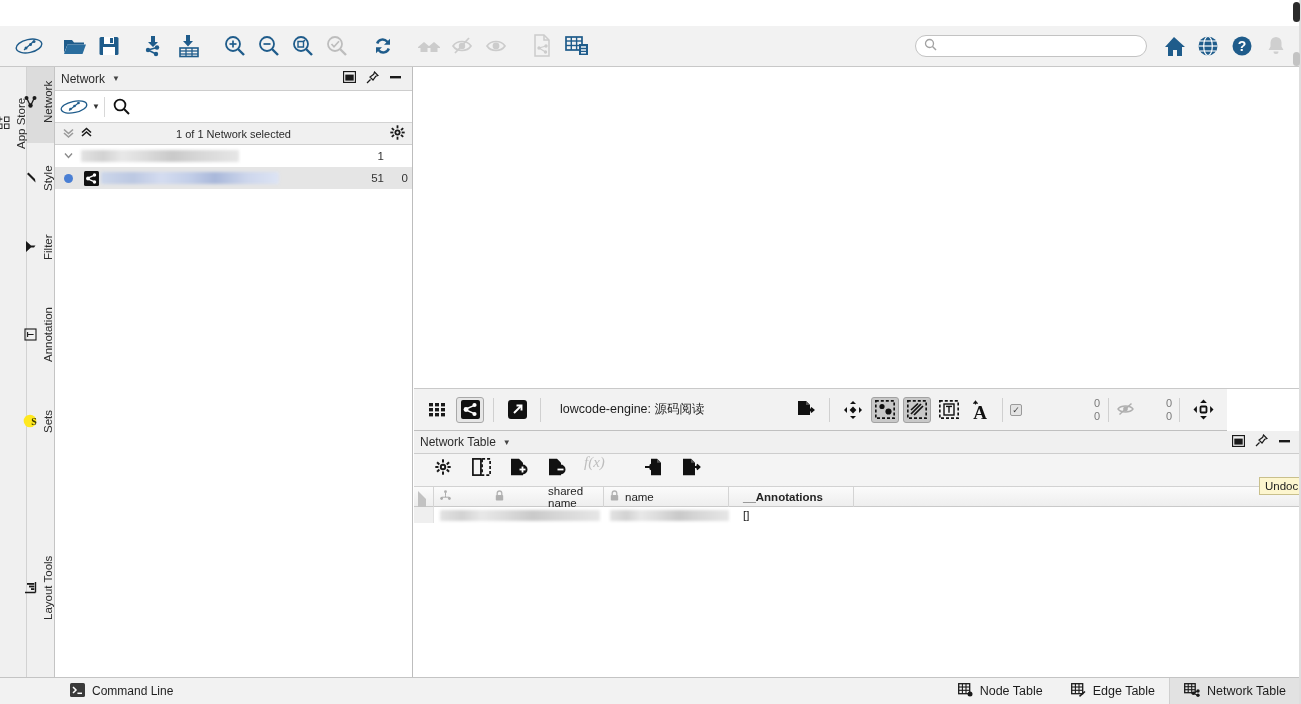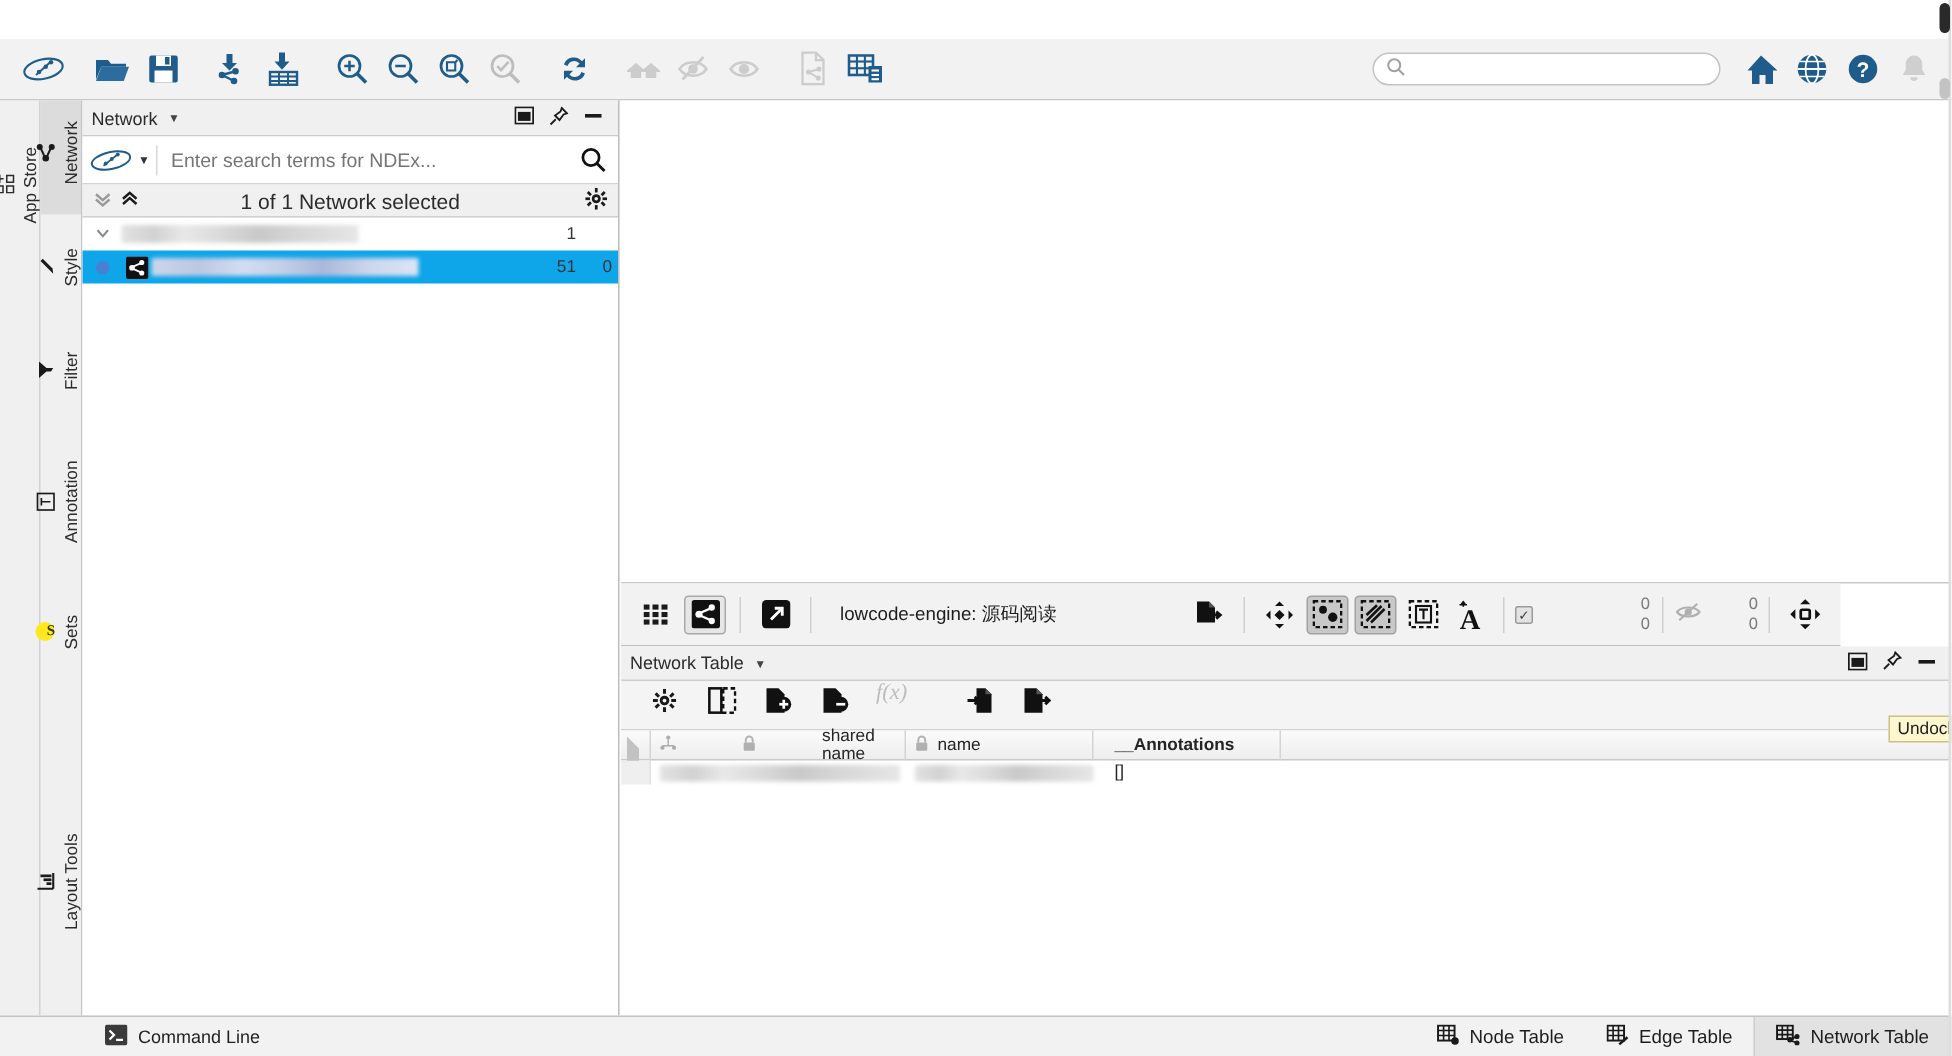--- a/index.html
+++ b/index.html
@@ -96,28 +96,28 @@
     font-family:"Liberation Sans", sans-serif; background:transparent;
   }
   .ndex-search-btn { width:34px; display:flex; align-items:center; justify-content:center; }
 
   .sel-bar {
     height:22px; background:#f0f0f0; border-bottom:1px solid #d0d0d0;
     display:flex; align-items:center; padding:0 7px; position:relative;
   }
   .sel-bar .chevs { display:flex; gap:5px; align-items:center; }
   .sel-bar .sel-text {
-    position:absolute; left:0; right:0; text-align:center; font-size:14px; color:#2b2b2b;
+    position:absolute; left:0; right:0; text-align:center; font-size:11px; color:#2b2b2b;
     pointer-events:none;
   }
   .sel-bar .gear { margin-left:auto; }
 
   .nettree { background:#fff; height:calc(100% - 24px - 32px - 22px); }
   .net-row { height:22px; display:flex; align-items:center; font-size:11.5px; color:#222; }
-  .net-row.child { background:#0ea5e9;justify-content:center; }
+  .net-row.child { background:#e5e5e5;justify-content:center; }
   .net-row .twisty { width:26px; text-align:center; color:#8b8b8b; font-size:9px; }
   .net-row .bullet { width:26px; display:flex; justify-content:center; }
   .net-row .dot { width:9px; height:9px; border-radius:50%; background:#4a7fd4; display:block; }
   .net-row .nicon { width:20px; display:flex; align-items:center; justify-content:center; }
   .redact {
     height:12px; border-radius:1px;
     background:linear-gradient(90deg,#e2e2e2 0%,#d2d2d2 14%,#e8e8e8 26%,#dcdcdc 40%,#c9c9c9 58%,#d5d5d5 72%,#e6e6e6 100%);
     filter:blur(1.4px);
   }
   .redact.sel {
@@ -517,21 +517,20 @@
         <svg width="30" height="18" viewBox="0 0 30 18">
           <ellipse cx="14" cy="9" rx="13" ry="5.6" fill="none" stroke="#1f5c8b" stroke-width="1.3" transform="rotate(-12 14 9)"></ellipse>
           <line x1="9" y1="12.5" x2="19" y2="4.5" stroke="#1f5c8b" stroke-width="1.1"></line>
           <circle cx="10.5" cy="11" r="1.3" fill="#1f5c8b"></circle>
           <circle cx="14.5" cy="8" r="1.3" fill="#1f5c8b"></circle>
           <circle cx="18.5" cy="5" r="1.3" fill="#1f5c8b"></circle>
         </svg>
       </span>
       <span class="ndex-caret">▼</span>
       <span class="ndex-divider"></span>
-      <input class="ndex-input" type="text" placeholder="Enter search terms for NDEx..." style="">
       <span class="ndex-search-btn">
         <svg width="17" height="17" viewBox="0 0 17 17">
           <circle cx="7" cy="7" r="5.4" fill="none" stroke="#111" stroke-width="1.8"></circle>
           <line x1="11" y1="11" x2="16" y2="16" stroke="#111" stroke-width="2"></line>
         </svg>
       </span>
     </div>
 
     <div class="sel-bar">
       <div class="chevs">

